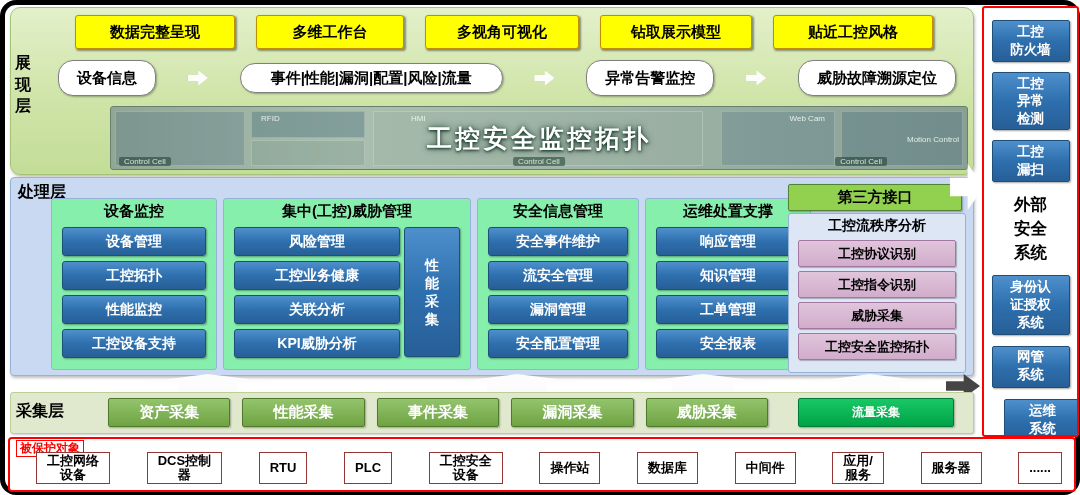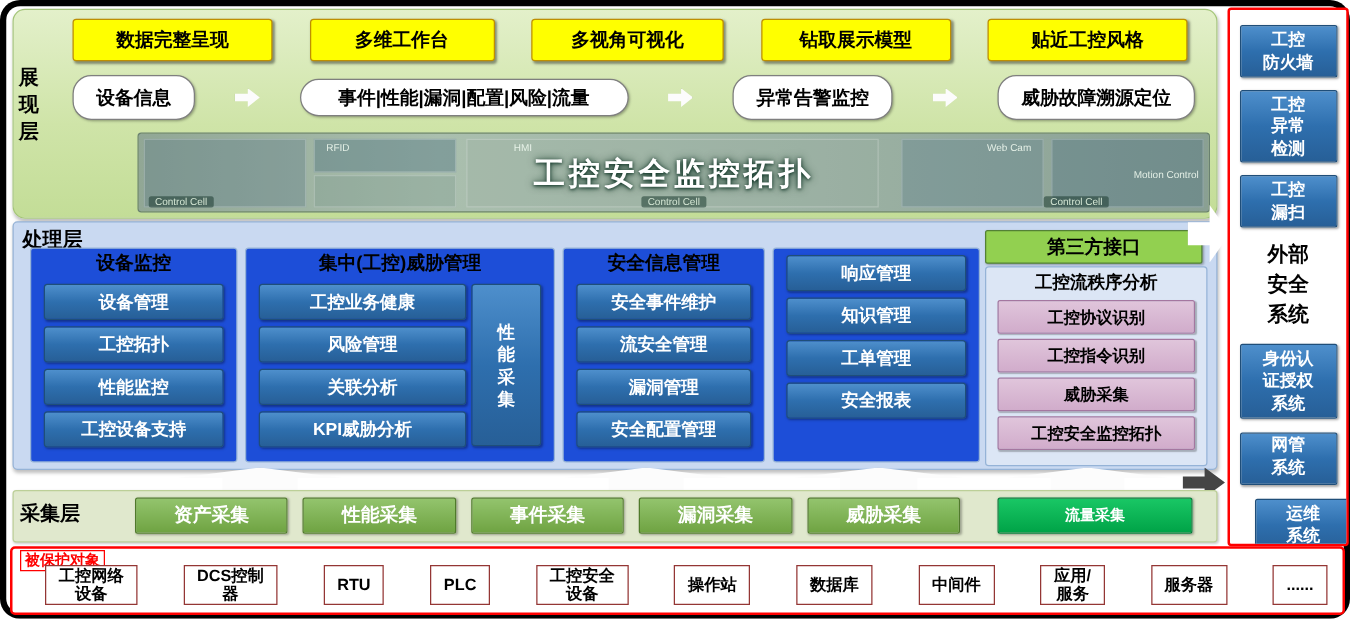--- a/index.html
+++ b/index.html
@@ -8,21 +8,21 @@
   .frame{position:absolute;inset:0;background:#000;border-radius:16px;}
   .inner{position:absolute;inset:5px;background:#fff;border-radius:11px;}
   .abs{position:absolute;}
 
   
   .pres-layer{left:10px;top:7px;width:962px;height:166px;border-radius:10px;
     background:linear-gradient(180deg,#e3f0ca 0%,#cfe4a8 55%,#c3dd97 100%);
     border:1px solid #a3c478;box-shadow:1px 2px 3px rgba(0,0,0,.25);}
   .vlabel{left:15px;top:52px;width:19px;font-size:16px;font-weight:bold;color:#000;
     word-break:break-all;line-height:1.35;}
-  .feature-row{left:58px;top:15px;width:892px;height:32px;display:flex;justify-content:space-between;}
+  .feature-row{left:58px;top:15px;width:892px;height:32px;display:flex;justify-content:center;gap:21px;}
   .feature-btn{height:32px;display:flex;align-items:center;justify-content:center;
     background:#ffff00;border:1px solid #bf8f00;border-radius:3px;font-size:15px;font-weight:bold;
     color:#000;box-shadow:1.5px 1.5px 2px rgba(0,0,0,.4);flex:none;}
   .fb1{width:158px}.fb2{width:146px}.fb3{width:152px}.fb4{width:150px}.fb5{width:158px}
   .pill-row{left:58px;top:63px;width:898px;height:30px;display:flex;align-items:center;justify-content:space-between;}
   .pill{height:28px;display:flex;align-items:center;justify-content:center;padding:3px 18px;
     background:#fff;border:1px solid #7f7f7f;border-radius:15px;font-size:15px;font-weight:bold;
     color:#000;box-shadow:1px 1px 2px rgba(0,0,0,.3);flex:none;}
   .pill--wide{padding:0 30px;}
   .arrow-pill{width:20px;height:15px;background:#fcfcfc;flex:none;
@@ -44,21 +44,21 @@
     padding:0 5px;border-radius:2px;white-space:nowrap;}
   .topo-title{position:absolute;inset:0;display:flex;align-items:center;justify-content:center;
     font-size:25px;font-weight:bold;color:#fff;letter-spacing:3px;
     text-shadow:0 1px 3px rgba(0,40,25,.95),0 0 7px rgba(0,40,25,.8);}
 
   
   .proc-layer{left:10px;top:177px;width:962px;height:197px;background:#c9d9f1;
     border:1px solid #95b3d7;border-radius:4px;box-shadow:1px 2px 3px rgba(0,0,0,.25);}
   .hlabel{font-size:16px;font-weight:bold;color:#000;}
   .proc-label{left:18px;top:182px;}
-  .proc-panel{position:absolute;background:#1d4ed8;border:1px solid #95b3d7;border-radius:3px;}
+  .proc-panel{position:absolute;background:#86efac;border:1px solid #95b3d7;border-radius:3px;margin-left:27px;}
   .panel-title{height:23px;line-height:23px;text-align:center;font-size:15px;font-weight:bold;color:#000;}
   .btn-blue{height:27px;margin:5px auto 0;width:calc(100% - 22px);display:flex;align-items:center;
     justify-content:center;color:#fff;font-size:14px;font-weight:bold;border-radius:3px;
     background:linear-gradient(180deg,#4e8fcc 0%,#2e6fae 50%,#275f97 100%);
     border:1px solid #1f4e79;box-shadow:1px 1px 2px rgba(0,0,0,.35);}
   .pp1{left:24px;top:198px;width:164px;height:170px;}
   .pp2{left:196px;top:198px;width:246px;height:170px;}
   .pp2-body{display:flex;gap:6px;padding:0 10px;}
   .pp2-left{flex:1;}
   .pp2-left .btn-blue{width:100%;}
@@ -184,40 +184,41 @@
   <div class="btn-blue">设备管理</div>
   <div class="btn-blue">工控拓扑</div>
   <div class="btn-blue">性能监控</div>
   <div class="btn-blue">工控设备支持</div>
 </div>
 
 <div class="proc-panel pp2">
   <div class="panel-title">集中(工控)威胁管理</div>
   <div class="pp2-body">
     <div class="pp2-left">
+      <div class="btn-blue">风险管理</div>
       <div class="btn-blue">工控业务健康</div>
-      <div class="btn-blue">风险管理</div>
       <div class="btn-blue">关联分析</div>
       <div class="btn-blue">KPI威胁分析</div>
     </div>
     <div class="btn-vert">
       <span>性能采集</span>
     </div>
   </div>
 </div>
 
 <div class="proc-panel pp3">
   <div class="panel-title">安全信息管理</div>
   <div class="btn-blue">安全事件维护</div>
   <div class="btn-blue">流安全管理</div>
   <div class="btn-blue">漏洞管理</div>
   <div class="btn-blue">安全配置管理</div>
 </div>
 
 <div class="proc-panel pp4">
+  <div class="panel-title">运维处置支撑</div>
   <div class="btn-blue">响应管理</div>
   <div class="btn-blue">知识管理</div>
   <div class="btn-blue">工单管理</div>
   <div class="btn-blue">安全报表</div>
 </div>
 
 <div class="abs third-btn">第三方接口</div>
 <div class="abs third-panel">
   <div class="third-title">工控流秩序分析</div>
   <div class="btn-pink">工控协议识别</div>

